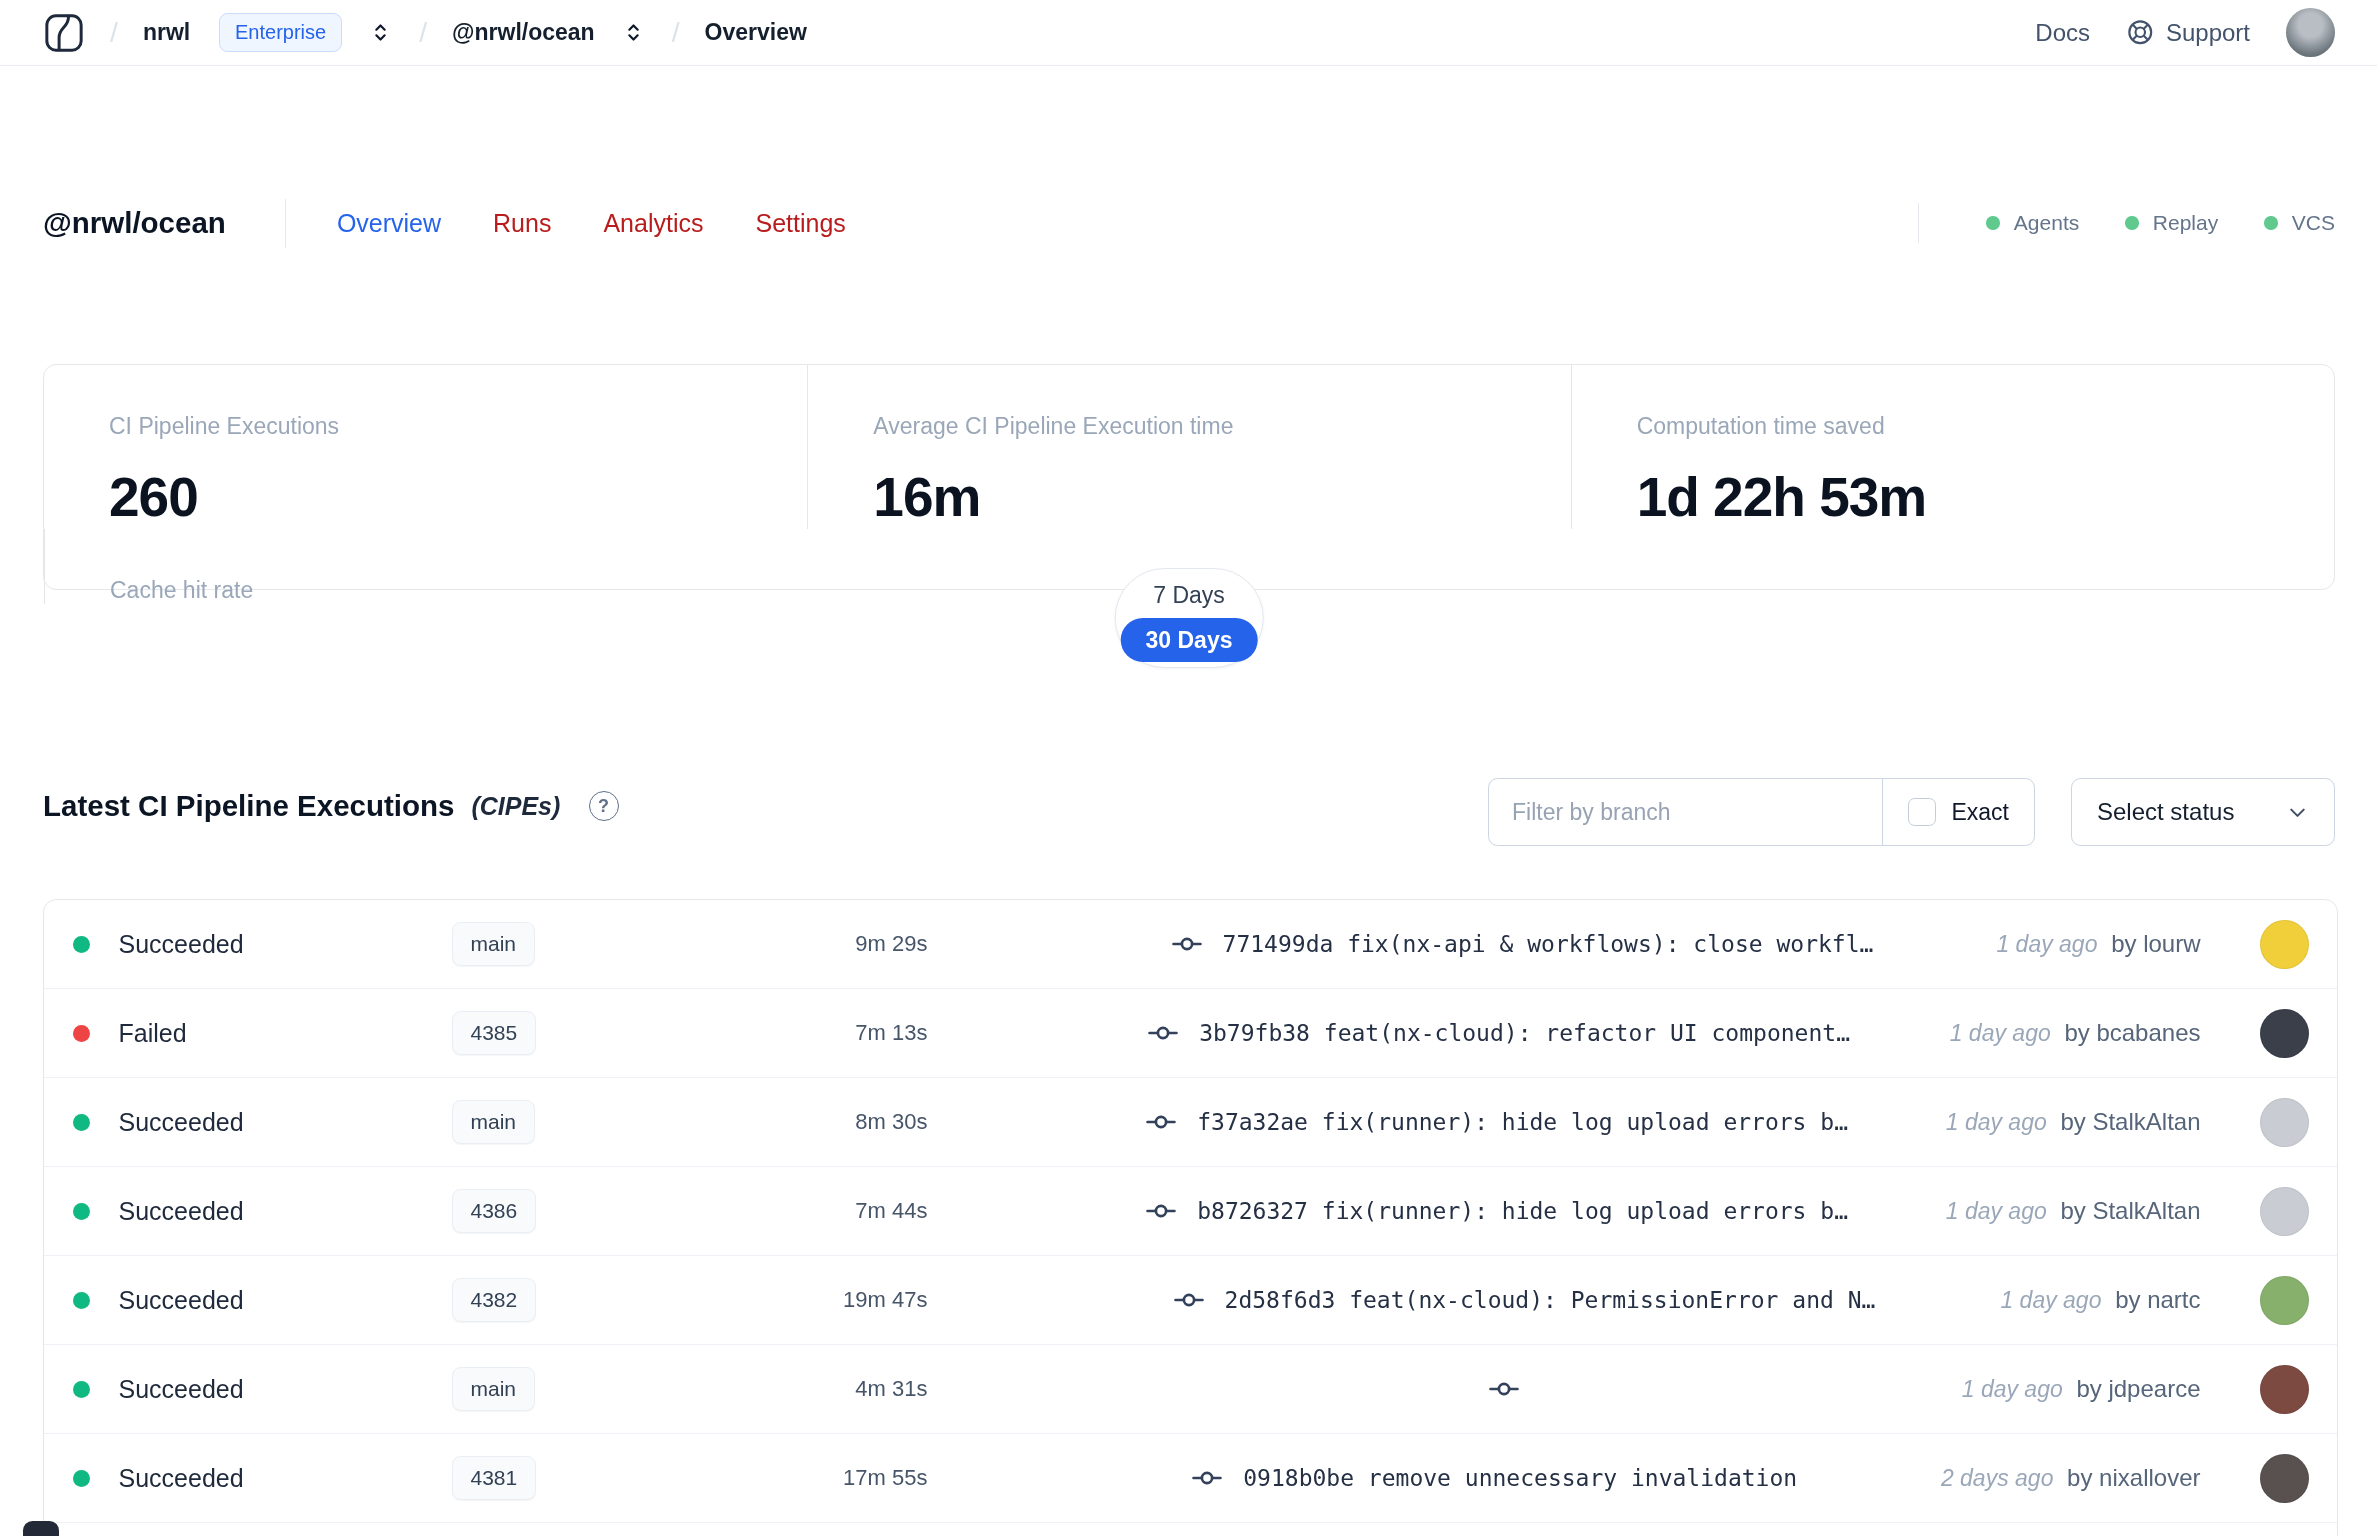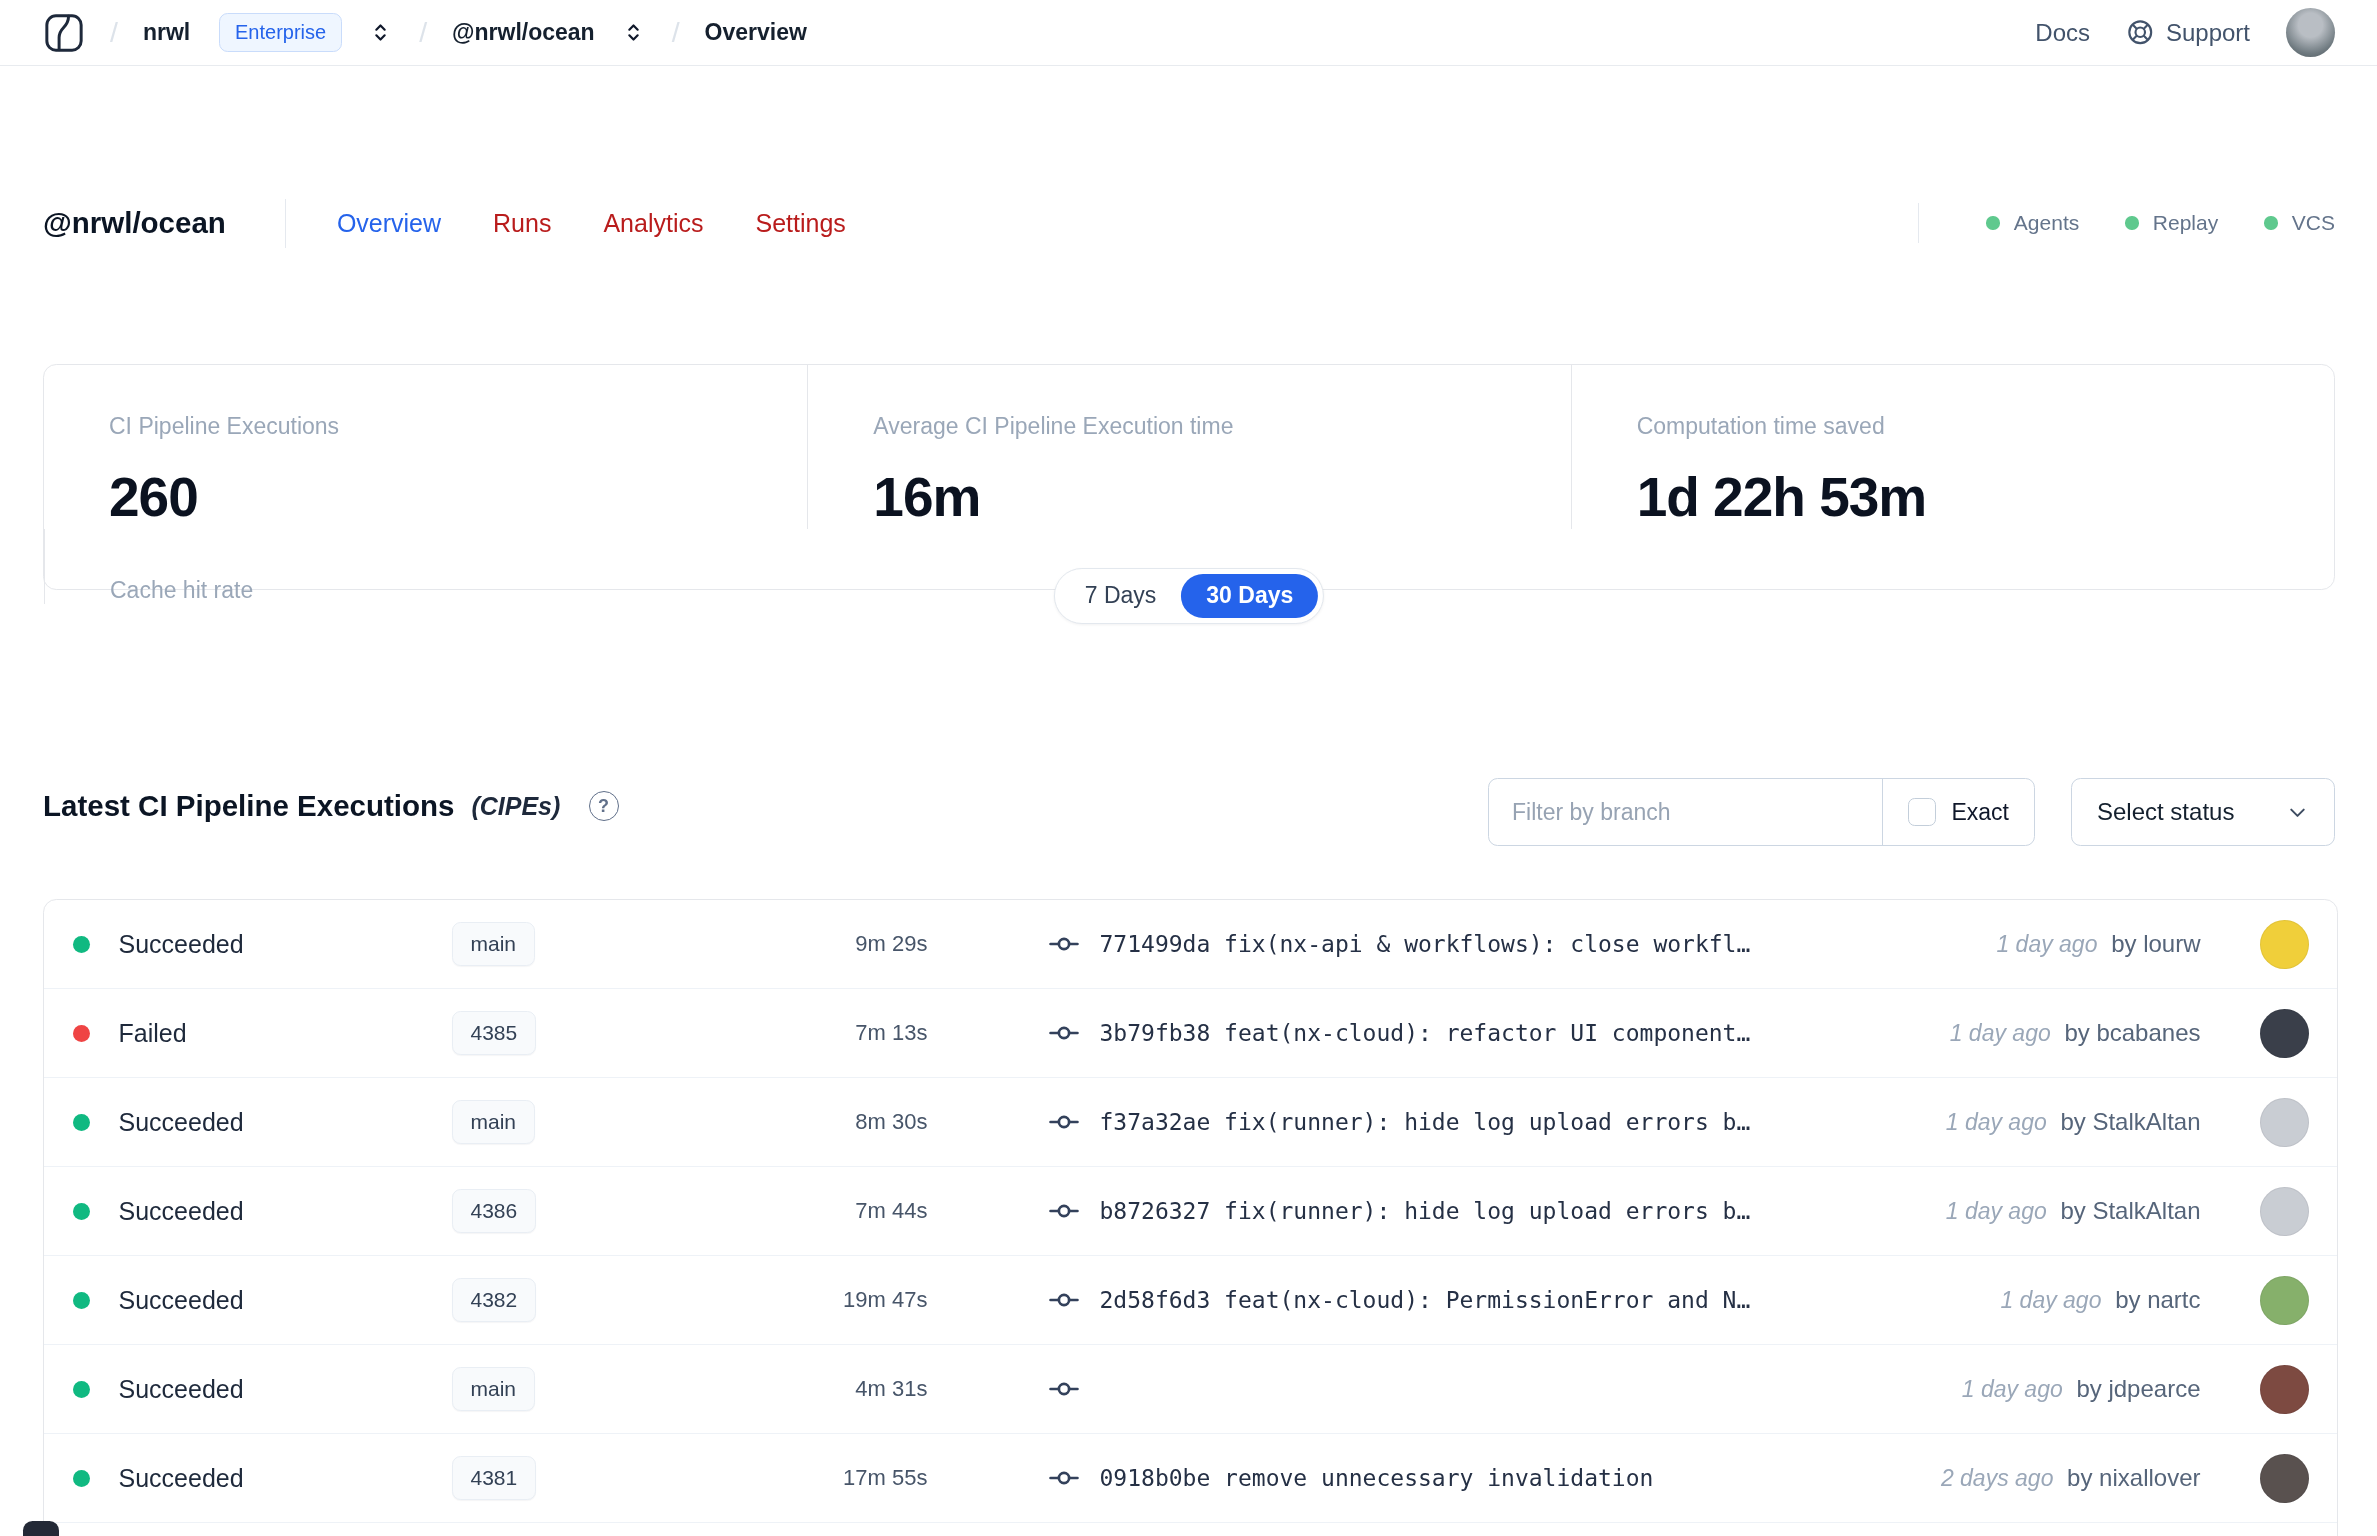--- a/index.html
+++ b/index.html
@@ -48,21 +48,21 @@
   }
   .stat-cell { padding:48px 0 0 65px; }
   .stat-cell + .stat-cell { border-left:1px solid #e5e7eb; }
   .stat-label { font-size:23px; font-weight:500; color:#9aa7b8; }
   .stat-value { margin-top:25px; font-size:55px; font-weight:700; color:#0b1220; letter-spacing:-1px; white-space:nowrap; }
   .stat-unit { font-size:25px; font-weight:600; color:#9aa7b8; letter-spacing:0; margin-left:7.6px; }
   
   .range-toggle {
     position:absolute; top:568px; left:50%; transform:translateX(-50%);
     display:flex; align-items:center; background:#fff; border:1px solid #e3e8ee;
-    border-radius:950px; padding:4.8px; box-shadow:0 1px 2.9px rgba(15,23,42,.06); z-index:5;
+    border-radius:950px; padding:4.8px; box-shadow:0 1px 2.9px rgba(15,23,42,.06); z-index:5;flex-direction:column;
   }
   .toggle-opt { font-size:23px; font-weight:500; color:#334155; padding:8.6px 25px; border-radius:950px; cursor:pointer; white-space:nowrap; }
   .toggle-opt.selected { background:#2563eb; color:#fff; font-weight:700; }
   
   .section-head { position:absolute; top:789px; left:43px; display:flex; align-items:center; gap:15px; }
   .section-title { font-size:29.5px; font-weight:700; color:#0b1524; }
   .section-suffix { font-size:25px; font-weight:600; font-style:italic; color:#1e293b; margin-left:1.9px; }
   .help-icon {
     width:30px; height:30px; margin-left:13.3px; border:1.9px solid #61708a; border-radius:50%;
     display:flex; align-items:center; justify-content:center;
@@ -92,21 +92,21 @@
     display:grid; grid-template-columns:46px 333px 276px 200px 1fr auto 81px;
     align-items:center; height:89px; padding:0 28.5px; border-bottom:1px solid #eef2f7; cursor:pointer;
   }
   .status-dot { width:17px; height:17px; border-radius:50%; }
   .status-text { font-size:25px; font-weight:500; color:#1e293b; }
   .branch-chip {
     justify-self:start; font-size:21px; color:#334155; background:#f8fafc;
     border:1px solid #e9eef4; border-radius:8.6px; padding:8.6px 18px; box-shadow:0 1px 1px rgba(15,23,42,.04);
   }
   .duration { text-align:right; font-size:22px; color:#475569; }
-  .commit { display:flex; align-items:center; gap:19px; padding-left:119px; white-space:nowrap; overflow:hidden; }
+  .commit { display:flex; align-items:center; gap:19px; padding-left:119px; white-space:nowrap; overflow:hidden;justify-content:center; }
   .commit-text { font-family:"DejaVu Sans Mono", monospace; font-size:23px; color:#253045; }
   .meta { text-align:right; margin-right:27px; white-space:nowrap; }
   .meta .ago { font-size:23px; font-style:italic; color:#9aa7b8; }
   .meta .author { font-size:24px; font-weight:500; color:#56657a; margin-left:9.5px; }
   .avatar.row-av { width:49px; height:49px; justify-self:end; border:1px solid rgba(15,23,42,.06); }
   
   .float-frag { position:absolute; left:23px; top:1521px; width:36px; height:38px; border-radius:9.5px; background:#232936; }
   svg { display:block; }
 </style>
 </head>

